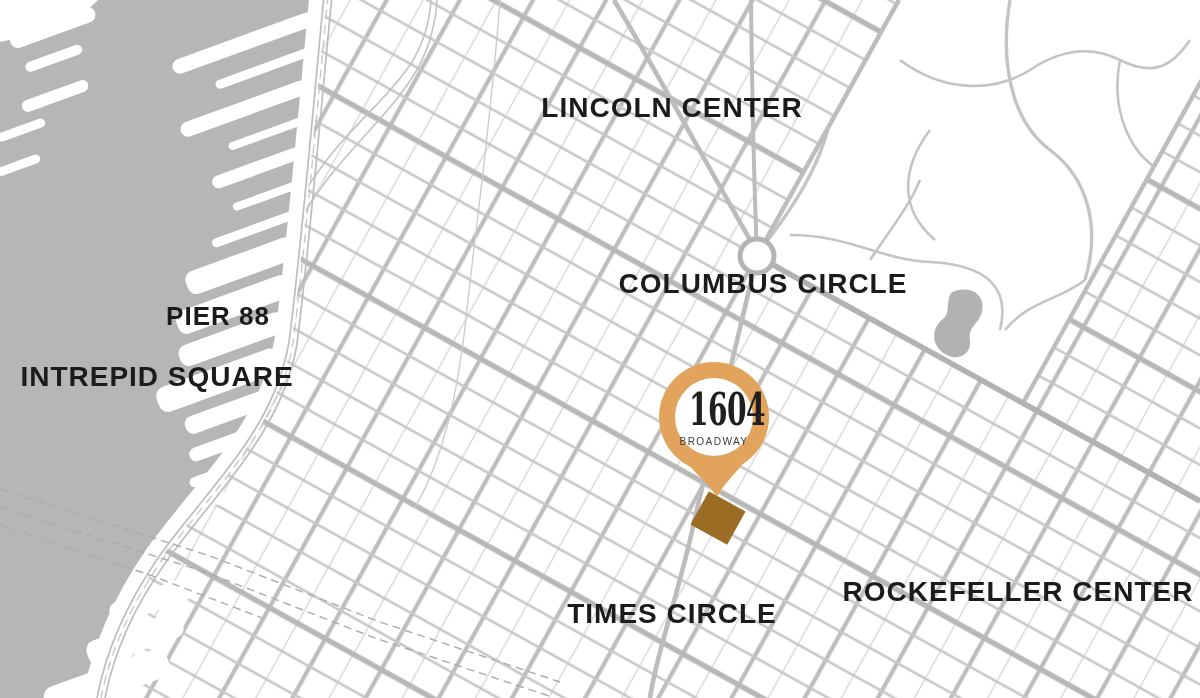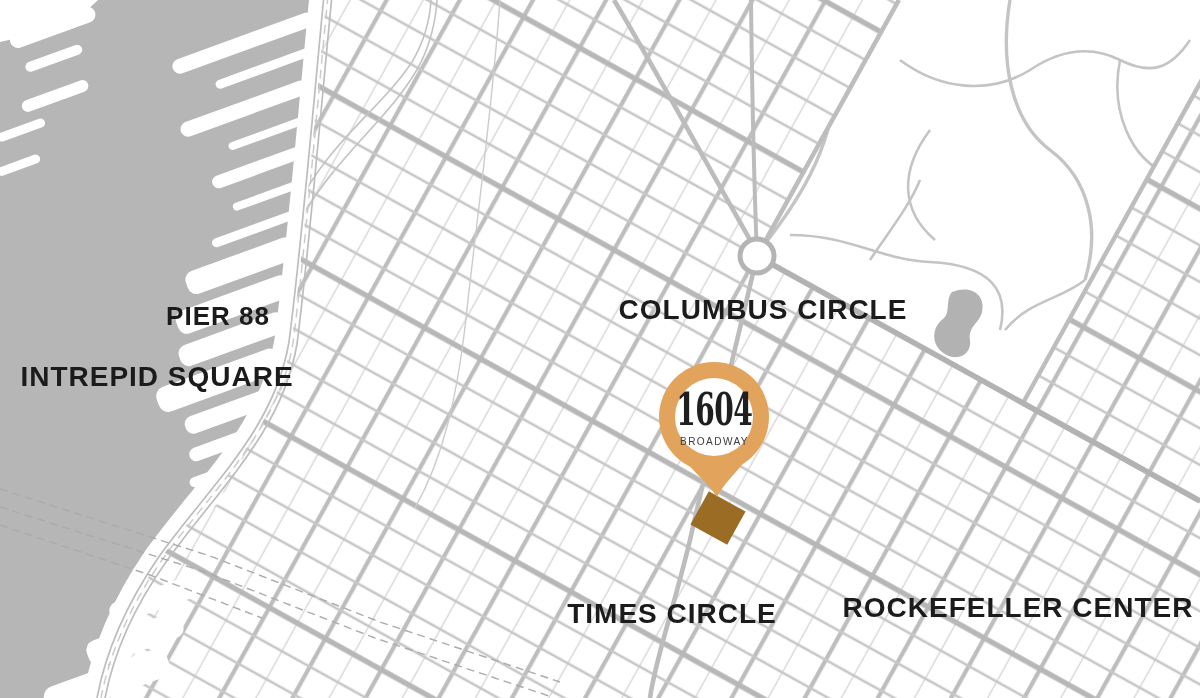--- a/index.html
+++ b/index.html
@@ -4,21 +4,21 @@
 <style>
   html,body{margin:0;padding:0;background:#ffffff;}
   .map-stage{position:relative;width:1200px;height:698px;overflow:hidden;background:#ffffff;
              font-family:"Liberation Sans",sans-serif;}
   .map-stage svg{position:absolute;left:0;top:0;}
   .map-label{position:absolute;transform:translate(-50%,-50%);font-weight:bold;color:#1b1b1b;
              letter-spacing:1px;white-space:nowrap;font-size:28px;
              font-family:"Liberation Sans",sans-serif;}
   .map-label.small{font-size:26px;}
   .pin-text{position:absolute;left:714px;top:417px;transform:translate(-50%,-50%);
-            display:flex;flex-direction:column;align-items:center;justify-content:center;
+            display:flex;flex-direction:column;justify-content:center;
             width:78px;text-align:center;}
   .pin-number{font-family:"DejaVu Serif",serif;font-weight:bold;font-size:44px;line-height:1;
               color:#1f1f1f;transform:scaleX(0.64);letter-spacing:-1px;}
   .pin-street{font-family:"Liberation Sans",sans-serif;font-size:11px;letter-spacing:1.5px;
               color:#3d3d3d;margin-top:3px;transform:scaleX(0.92);}
 </style>
 </head>
 <body>
 
 <div class="map-stage">
@@ -123,24 +123,25 @@
 
     <rect x="697" y="499" width="42" height="38" transform="rotate(29 718 518)" fill="#9a6c24"></rect>
 
     <g>
       <path d="M 676,449 C 694,474 706,480 717,497 C 727,478 740,472 754,447 C 730,462 700,462 676,449 Z" fill="#e2a45c"></path>
       <circle cx="714" cy="417" r="55" fill="#e2a45c"></circle>
       <circle cx="714" cy="417" r="39" fill="#ffffff"></circle>
     </g>
   </svg>
 
-  <div class="map-label" style="left:763px;top:310px;">COLUMBUS CIRCLE</div>
+  <div class="map-label" style="left:672px;top:108px;">LINCOLN CENTER</div>
+  <div class="map-label" style="left:763px;top:284px;">COLUMBUS CIRCLE</div>
   <div class="map-label small" style="left:218px;top:316px;">PIER 88</div>
   <div class="map-label" style="left:157px;top:377px;">INTREPID SQUARE</div>
   <div class="map-label" style="left:672px;top:614px;">TIMES CIRCLE</div>
-  <div class="map-label" style="left:1018px;top:608px;">ROCKEFELLER CENTER</div>
+  <div class="map-label" style="left:1018px;top:592px;">ROCKEFELLER CENTER</div>
 
   <div class="pin-text">
     <div class="pin-number">1604</div>
     <div class="pin-street">BROADWAY</div>
   </div>
 
 </div>
 
 </body></html>

